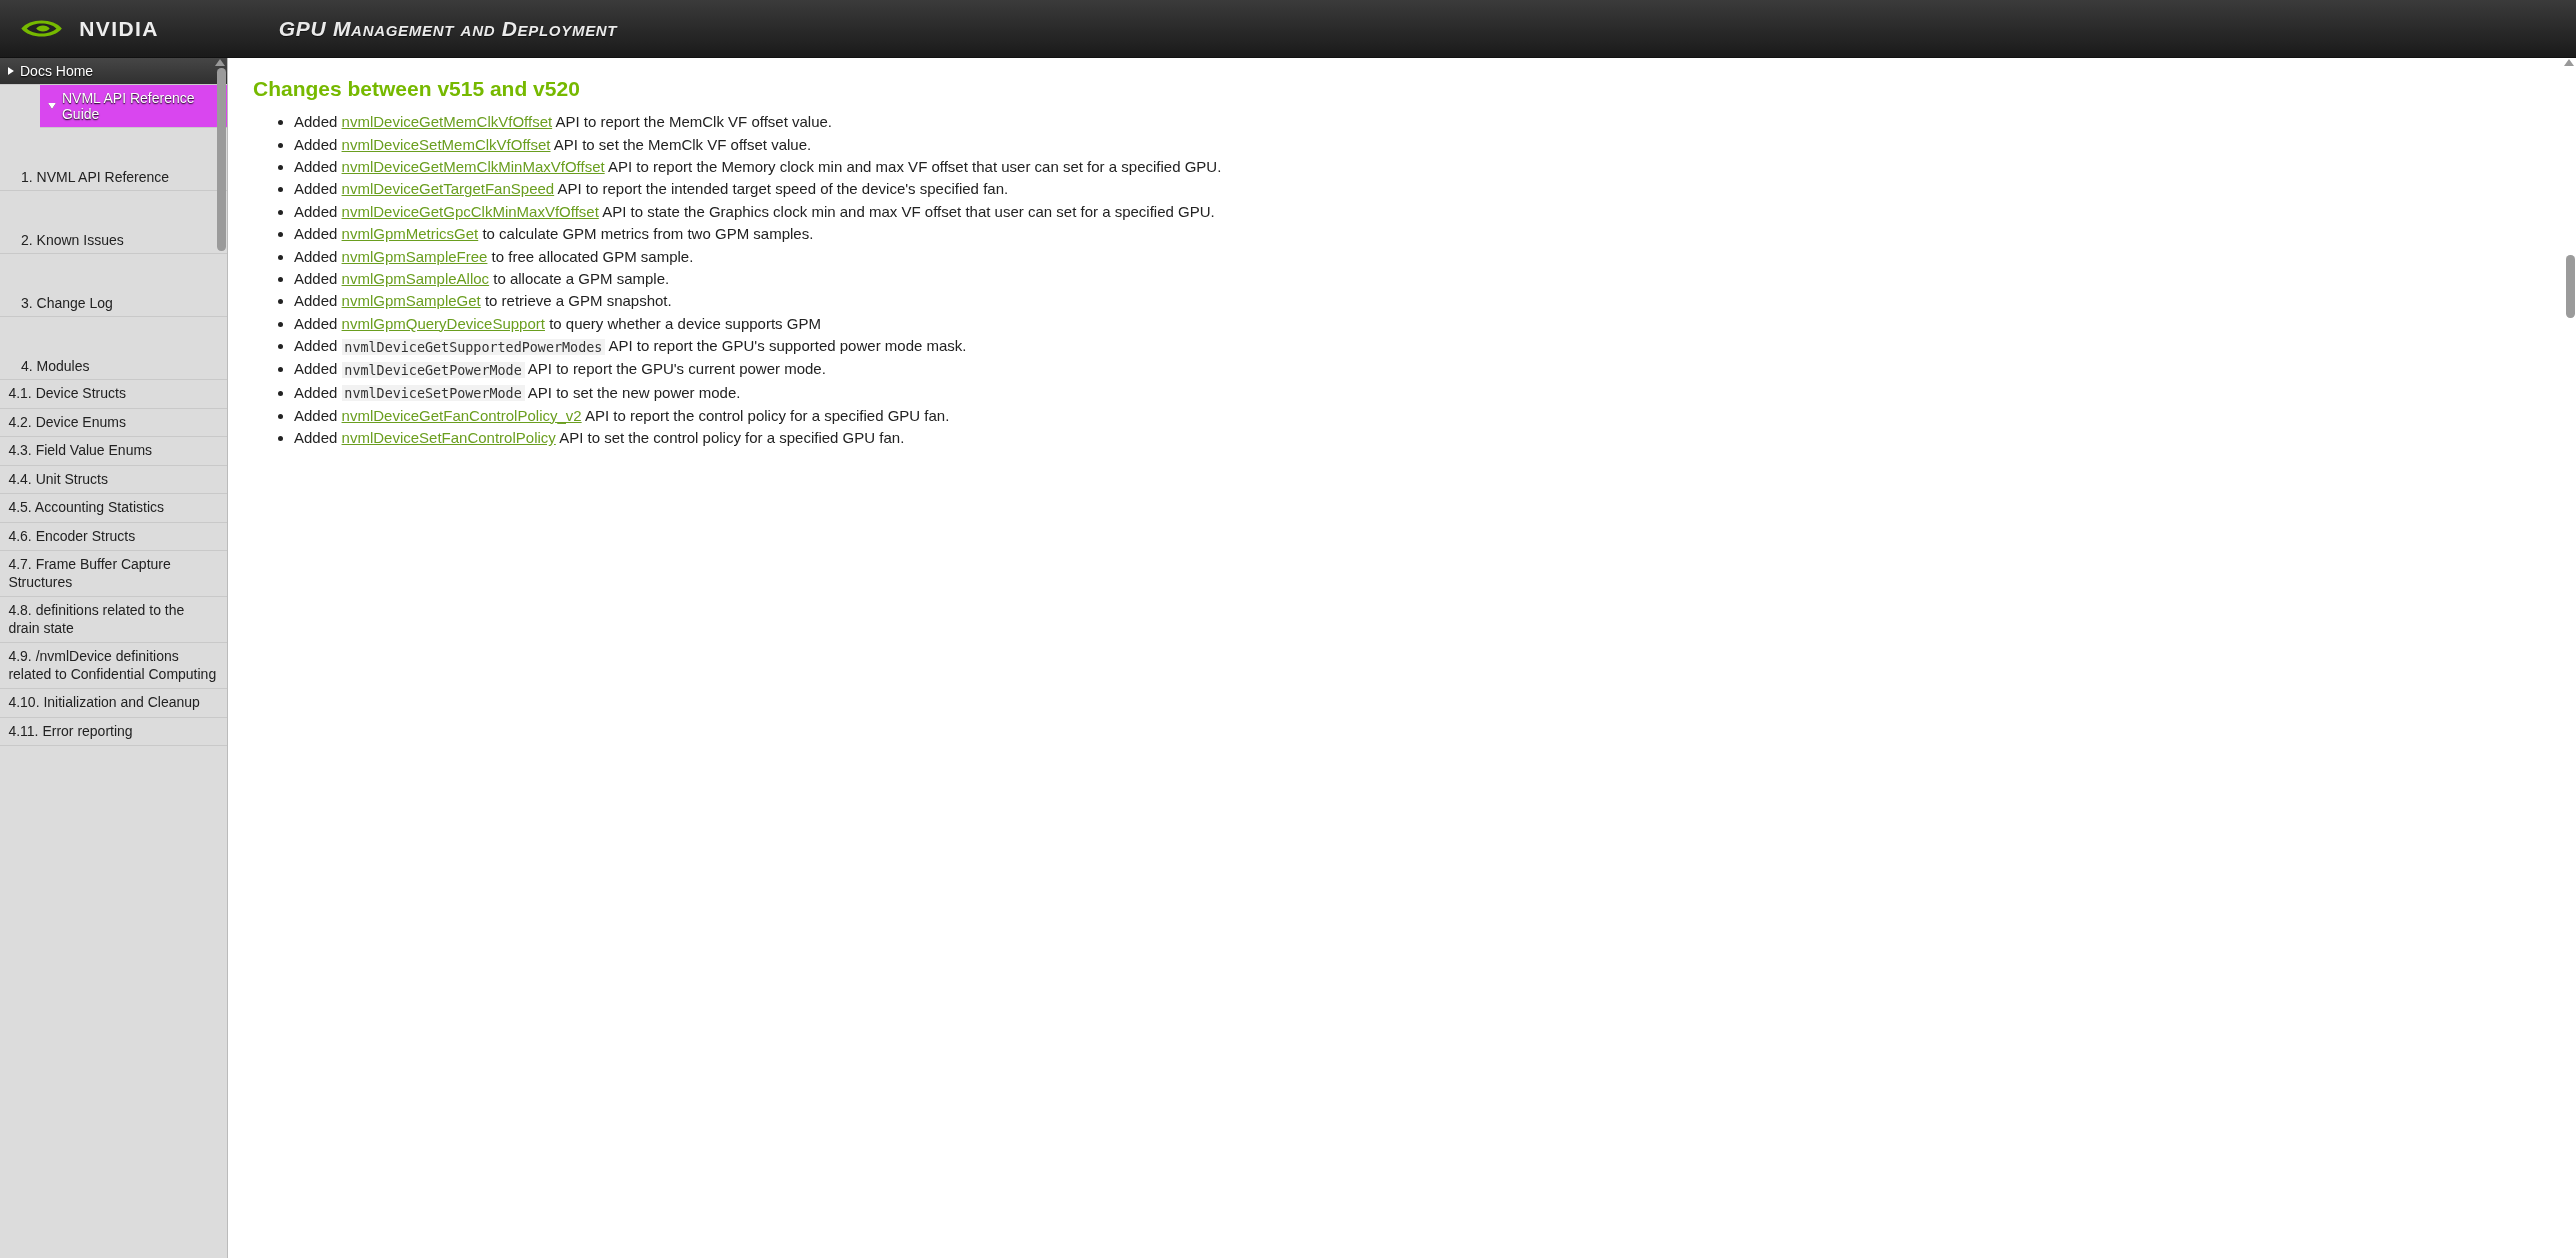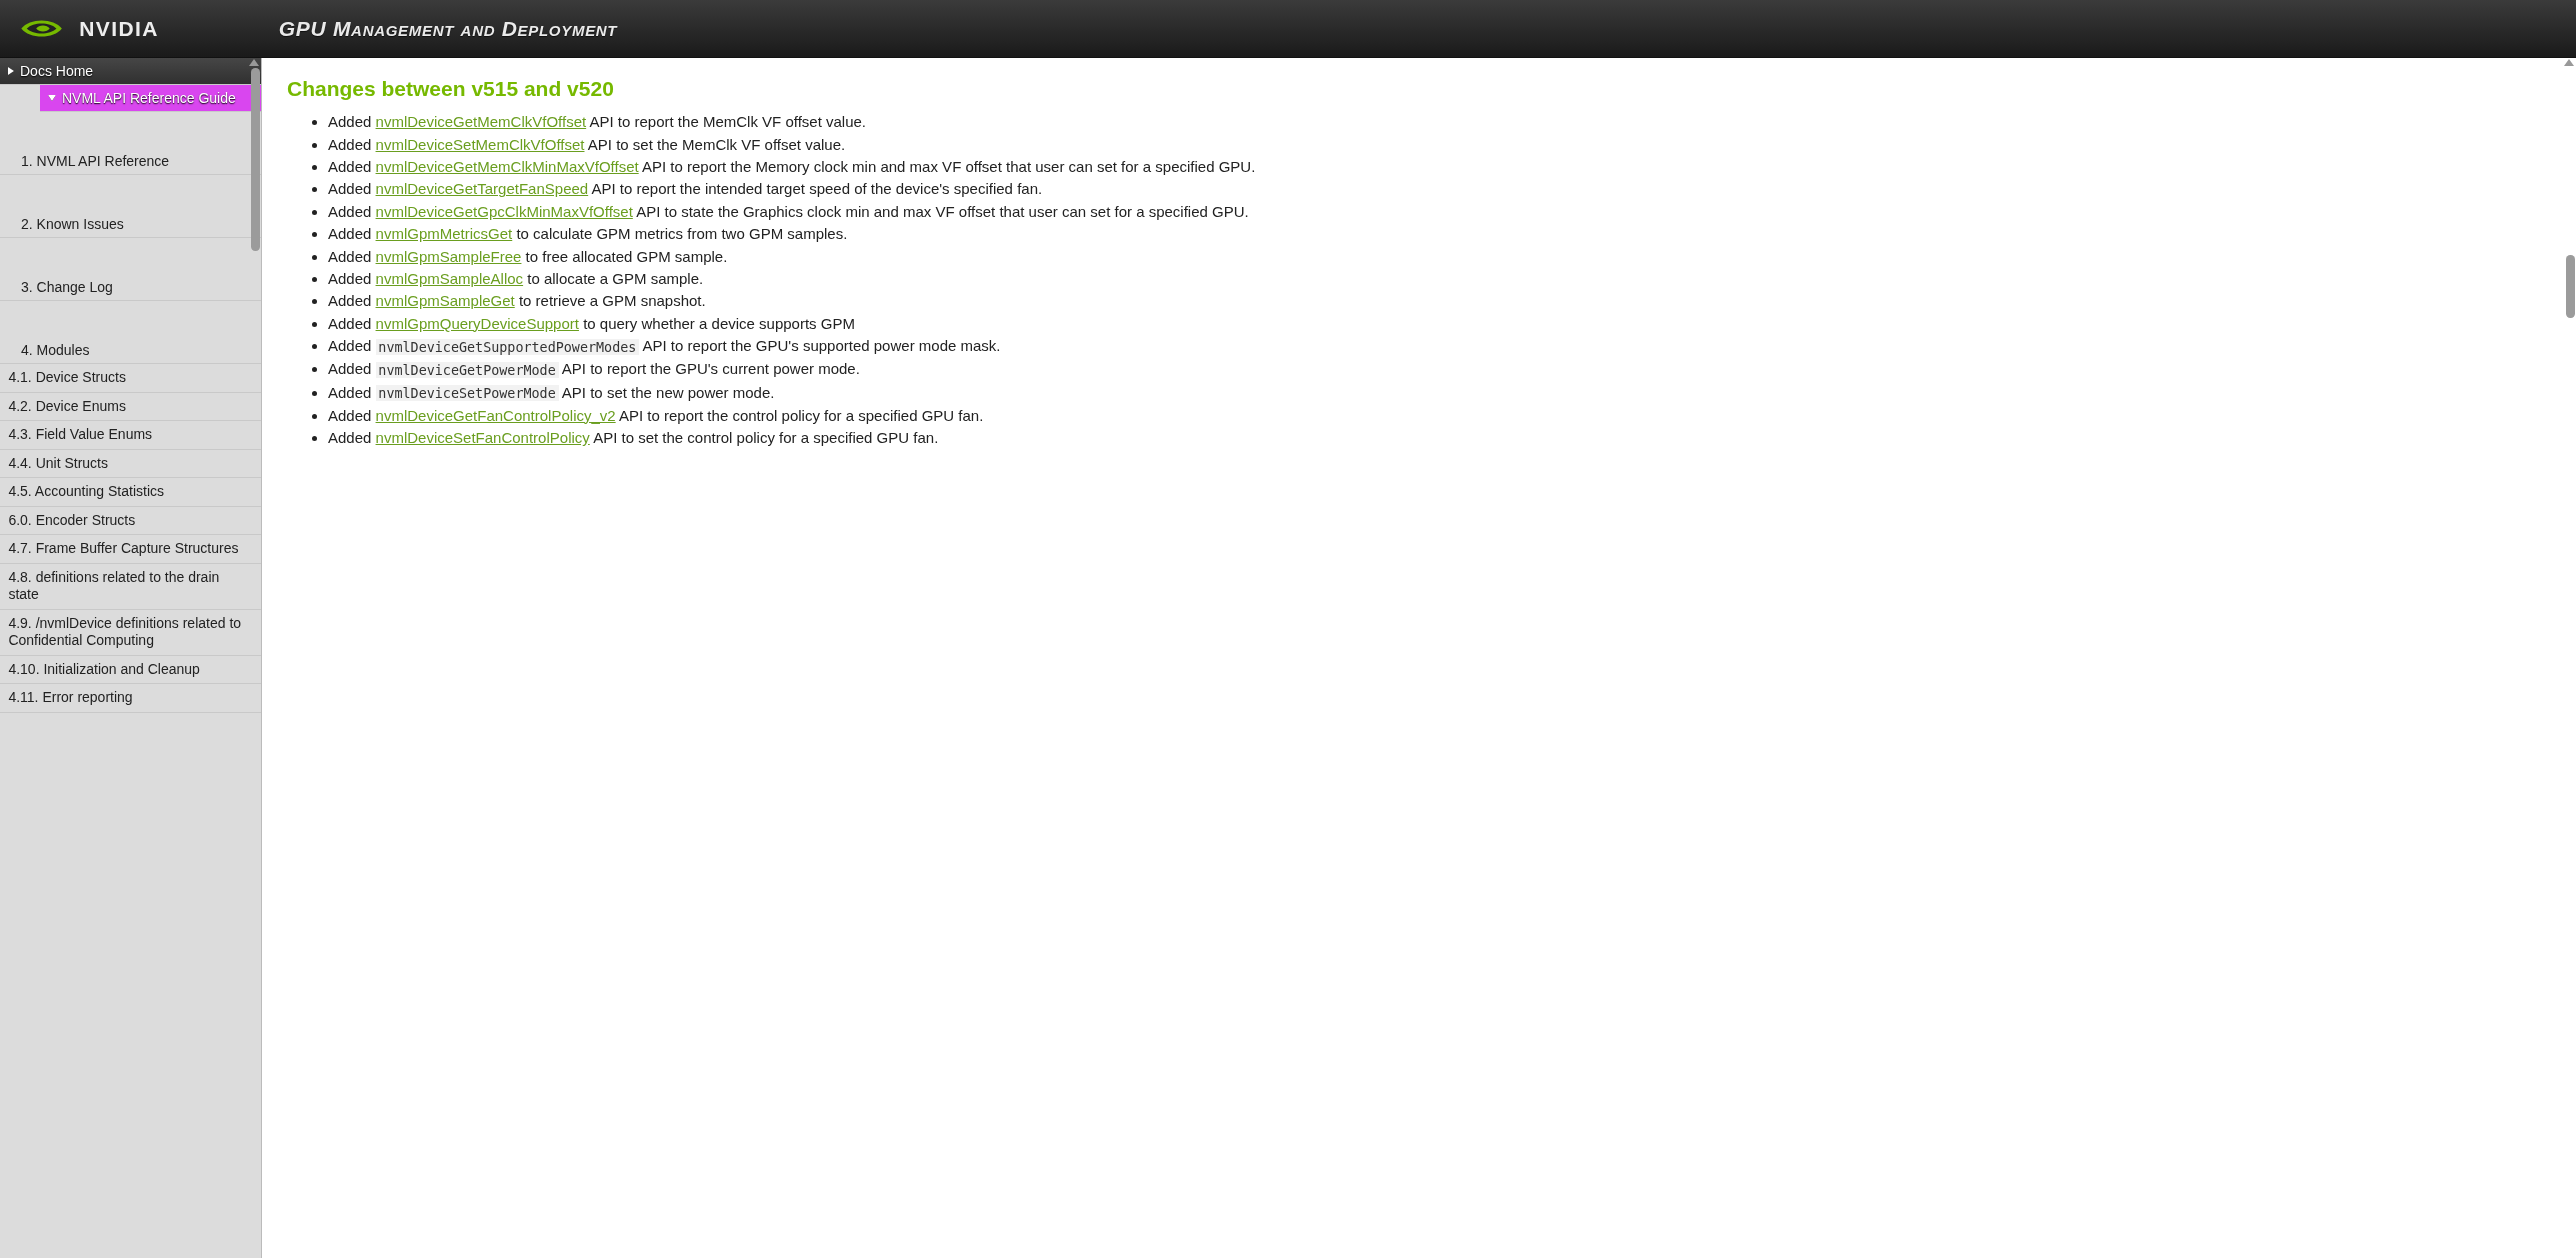--- a/index.html
+++ b/index.html
@@ -36,21 +36,21 @@
     text-shadow: 0 0.7px 0.7px rgba(0,0,0,0.6);
   }
 
   .body-wrap {
     flex: 1;
     display: flex;
     min-height: 0;
   }
 
   .sidebar {
-    width: 262px;
+    width: 228px;
     background: #dcdcdc;
     border-right: 0.7px solid #bbb;
     overflow-y: auto;
     position: relative;
   }
   .scroll-tri-top {
     position: absolute;
     top: 1.4px; right: 2.1px;
     width: 0; height: 0;
     border-left: 5px solid transparent;
@@ -206,21 +206,21 @@
         <div class="nav-item level2">
           <span>4.3. Field Value Enums</span>
         </div>
         <div class="nav-item level2">
           <span>4.4. Unit Structs</span>
         </div>
         <div class="nav-item level2">
           <span>4.5. Accounting Statistics</span>
         </div>
         <div class="nav-item level2">
-          <span>6.0. Encoder Structs</span>
+          <span>4.6. Encoder Structs</span>
         </div>
         <div class="nav-item level2">
           <span>4.7. Frame Buffer Capture Structures</span>
         </div>
         <div class="nav-item level2">
           <span>4.8. definitions related to the drain state</span>
         </div>
         <div class="nav-item level2">
           <span>4.9. /nvmlDevice definitions related to Confidential Computing</span>
         </div>

